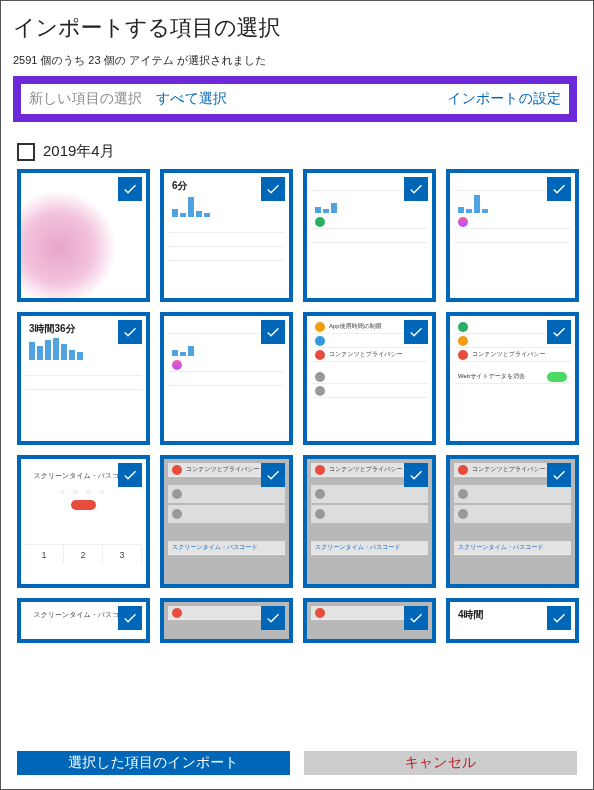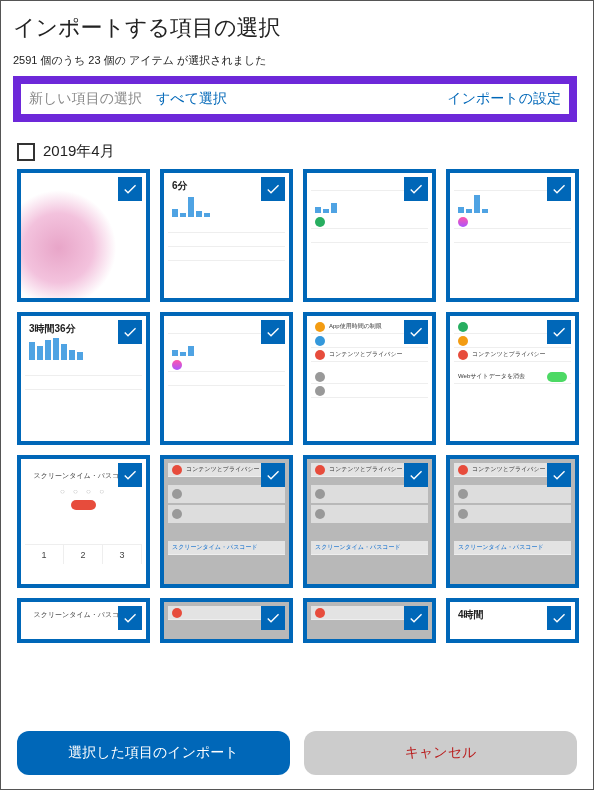--- a/index.html
+++ b/index.html
@@ -36,21 +36,21 @@
     .dots-row { text-align:center; color:#bbb; font-size:8px; letter-spacing:3px; padding-top:6px; }
     .btn-row { display:flex; border-top:1px solid #eee; height:20px; }
     .btn-row div { flex:1; text-align:center; font-size:9px; line-height:20px; border-right:1px solid #eee; }
     .grey-row { height: 18px; background:#ddd; margin:2px 0; display:flex; align-items:center; padding:0 4px; gap:4px; }
     .grey-cir { width:10px; height:10px; border-radius:50%; background:#999; }
     .footer { padding: 4px 0 0 0; }
     .import-settings { border: 2px solid #d00; display: inline-block; padding: 2px 6px; margin-left: 14px; }
     .import-settings span { color: #0067b8; font-size: 14px; cursor:pointer; }
     .footer-desc { font-size: 11px; color: #666; padding: 2px 16px 8px 16px; }
     .button-bar { display: flex; gap: 14px; padding: 0 16px 14px 16px; }
-    .btn { flex: 1; height: 44px; display: flex; align-items: center; justify-content: center; font-size: 14px; cursor: pointer; border-radius: 12px; }
+    .btn { flex: 1; height: 24px; display: flex; align-items: center; justify-content: center; font-size: 14px; cursor: pointer; }
     .btn-primary { background: #0067b8; color: #fff; }
     .btn-secondary { background: #ccc; color: #b91c1c; }
     .mini-text { font-size:6px; color:#333; }
   </style>
 </head>
 <body>
 
 <div class="window">
   <div class="header">
     <div class="title">インポートする項目の選択</div>

